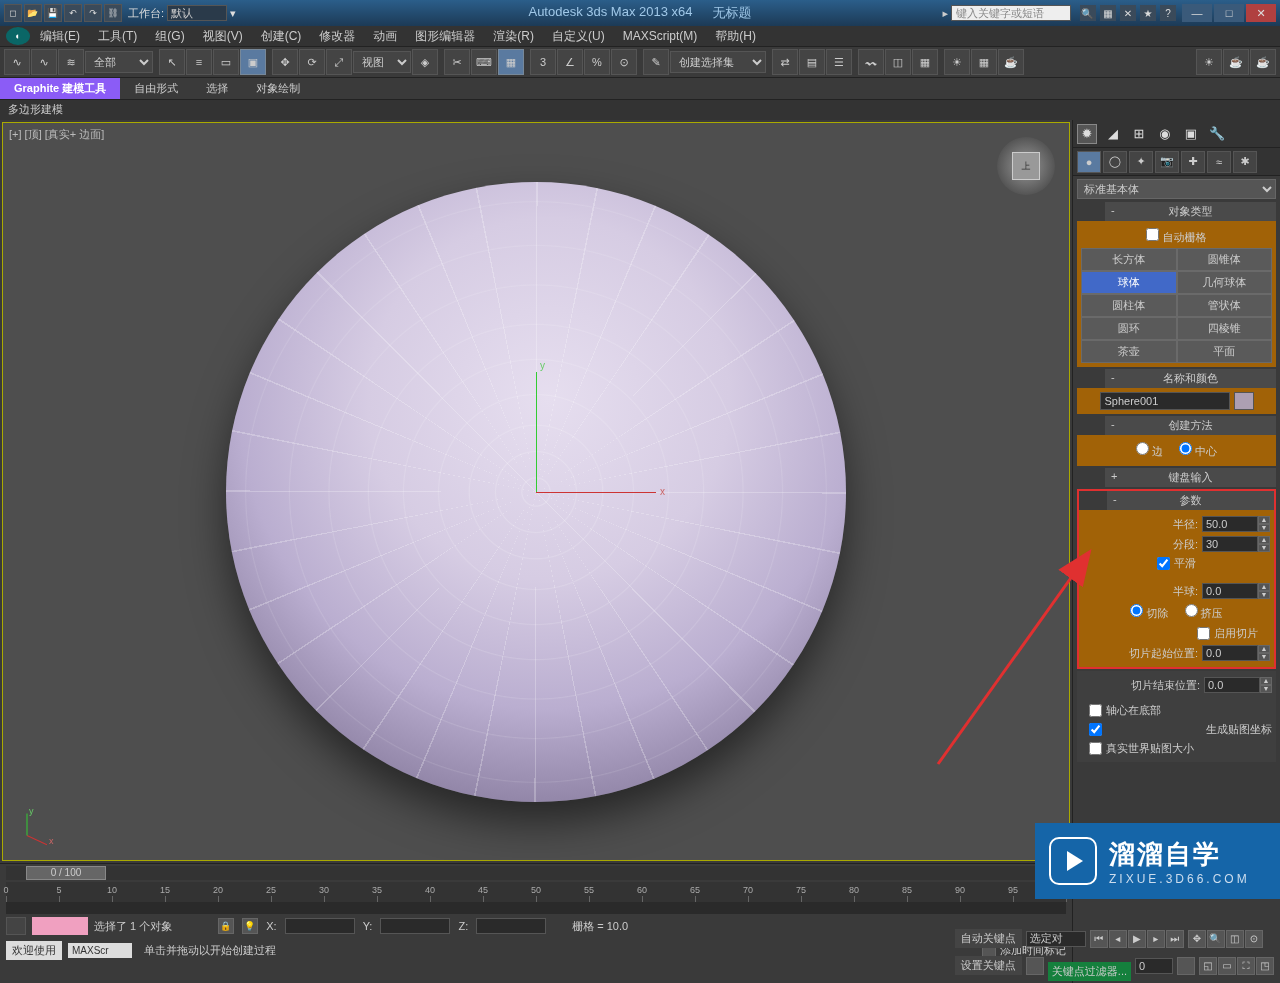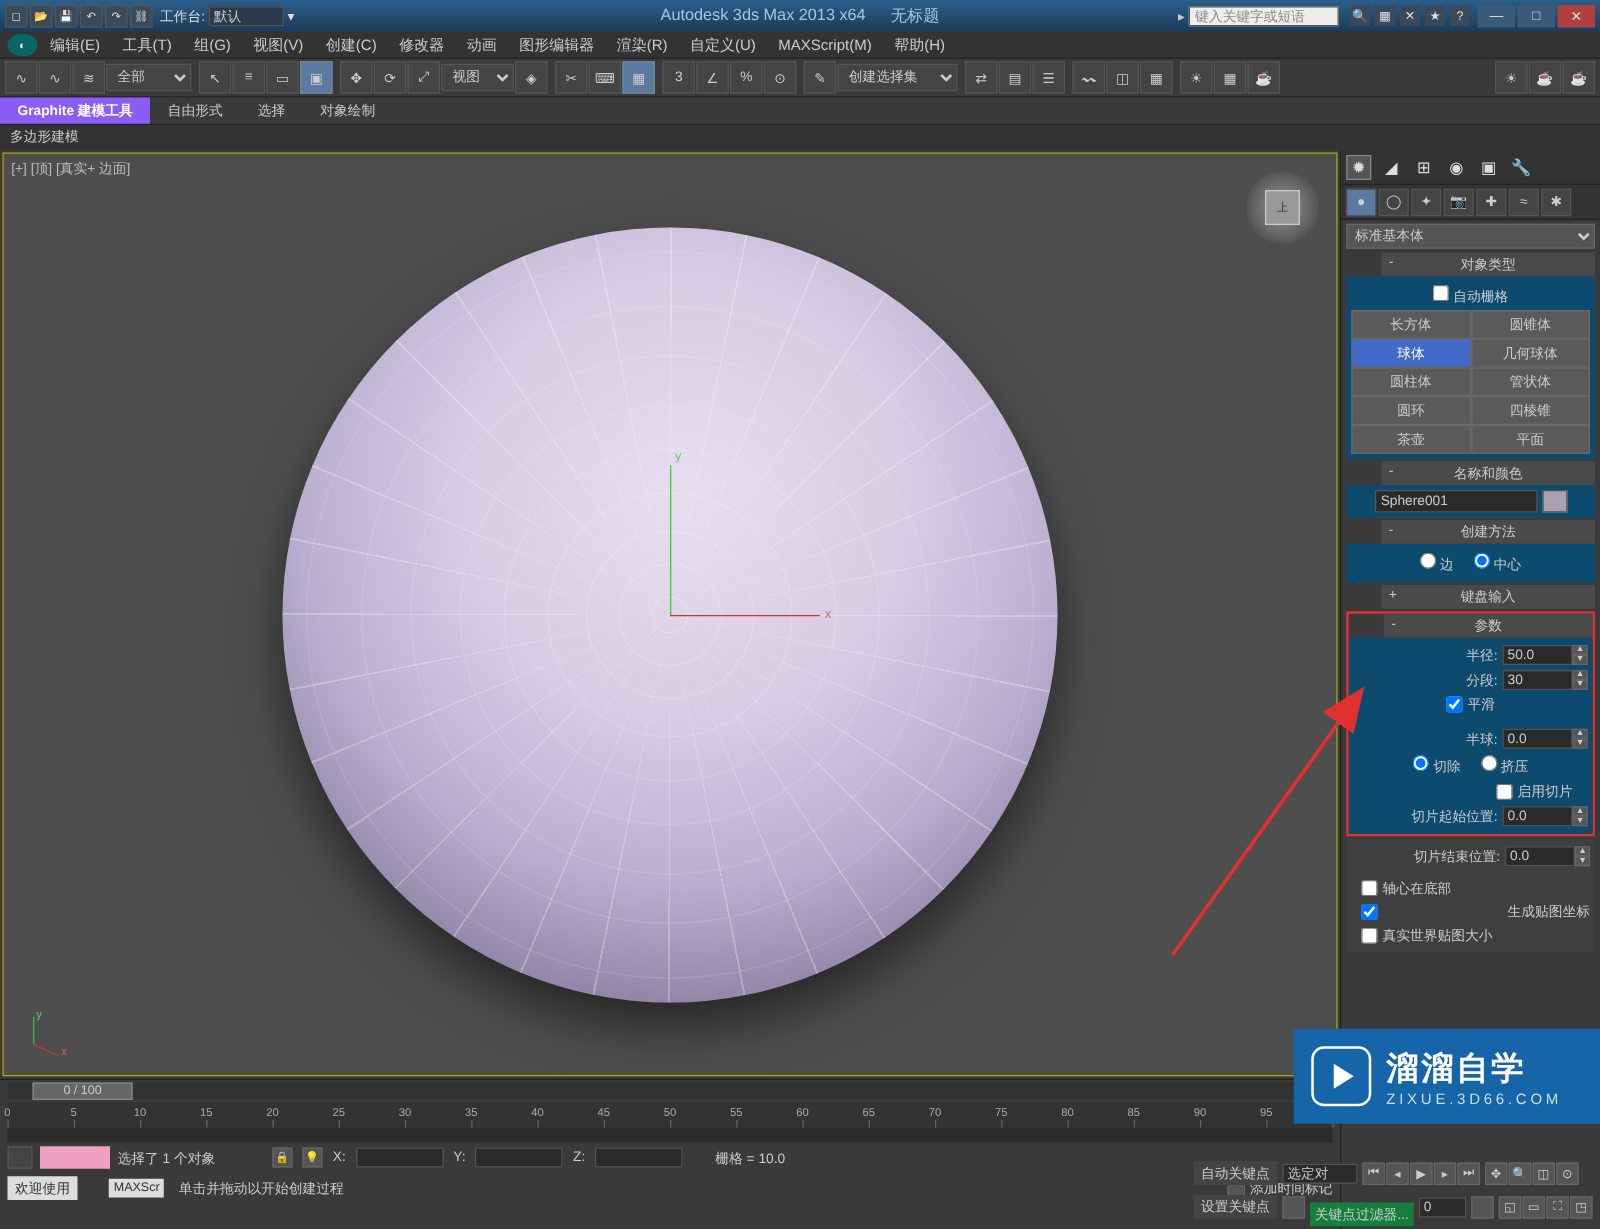--- a/index.html
+++ b/index.html
@@ -67,21 +67,21 @@
 .cmd-subtabs { height: 28px; display: flex; align-items: center; padding: 2px 4px; gap: 2px; border-bottom: 1px solid #222; background:#333; }
 .cmd-subtabs .st { width: 24px; height: 22px; background:#444; border:1px solid #555; display:flex; align-items:center; justify-content:center; font-size:11px; cursor:pointer; }
 .cmd-subtabs .st.active { background:#5a7aa0; }
 .cmd-dd { margin:3px 4px; }
 .cmd-dd select { width:100%; background:#555; color:#ccc; border:1px solid #666; padding:2px; font-size:11px; }
 
 .rollout { margin: 2px 4px; }
 .rollout-hdr { background: #4a4a4a; color: #ccc; padding: 2px 4px; text-align: center; font-size: 11px; position: relative; cursor: pointer; margin-left: 28px; }
 .rollout-hdr::before { content: "-"; position: absolute; left: 6px; color: #ccc; }
 .rollout-hdr.plus::before { content: "+"; }
-.rollout-body { background: #0c4a6e; padding: 4px; }
+.rollout-body { background: #a16207; padding: 4px; }
 
 .obj-types { display: flex; flex-direction: column; gap: 0; }
 .obj-row { display:flex; }
 .obj-btn { flex:1; background:#5a5a5a; border:1px solid #6a6a6a; color:#ccc; padding:3px 0; text-align:center; font-size:11px; cursor:pointer; }
 .obj-btn.active { background:#4169c8; color:#fff; }
 .autogrid { text-align:center; padding:3px 0; }
 
 .field-row { display:flex; align-items:center; gap:4px; padding:2px 0; justify-content:flex-end; }
 .field-row label { font-size:11px; color:#ccc; width:40px; text-align:right; }
 .spinner { display:flex; align-items:center; }
@@ -106,21 +106,21 @@
 .statusbar { display:flex; align-items:center; padding:2px 6px; gap:6px; height:24px; }
 .statusbar .pink { width:56px; height:18px; background:#f0a0c0; }
 .statusbar .sel-text { color:#ccc; font-size:11px; }
 .coords { display:flex; gap:8px; align-items:center; margin-left:40px; }
 .coords .lock { width:16px; height:16px; background:#555; border:1px solid #666; display:flex; align-items:center; justify-content:center; font-size:9px;}
 .coords span.lbl { color:#ccc; font-size:11px; }
 .coords input { width:70px; background:#2a2a2a; border:1px solid #555; color:#ccc; padding:1px 3px; font-size:11px; }
 .grid-txt { color:#ccc; font-size:11px; margin-left:20px;}
 .statusbar2 { display:flex; align-items:center; padding:2px 6px; gap:6px; height:24px; }
 .statusbar2 .welcome { background:#ddd; color:#333; padding:2px 6px; font-size:11px; }
-.statusbar2 .script { background:#ddd; color:#333; padding:2px 4px; font-size:10px; width:44px; overflow:hidden;margin-left:19px;}
+.statusbar2 .script { background:#ddd; color:#333; padding:2px 4px; font-size:10px; width:64px; overflow:hidden;}
 .statusbar2 .prompt { color:#ccc; font-size:11px; margin-left:6px; }
 .right-status { position:absolute; right:6px; bottom:2px; display:flex; flex-direction:column; gap:2px; }
 .right-status .row { display:flex; align-items:center; gap:4px; font-size:11px; color:#ccc;}
 .right-status .row input { background:#2a2a2a; border:1px solid #555; color:#ccc; width:60px; padding:1px 3px; font-size:11px;}
 .right-status .btns { display:flex; gap:1px;}
 .right-status .btns span { width:18px; height:18px; background:#555; border:1px solid #666; display:flex; align-items:center; justify-content:center; font-size:10px; color:#ccc; cursor:pointer;}
 
 
 .watermark { position:absolute; right:0; bottom:84px; width:245px; height:76px; background:#1565a8; display:flex; align-items:center; padding:0 14px; gap:12px; color:#fff; }
 .watermark .play { width:48px; height:48px; border:2px solid #fff; border-radius:10px; display:flex; align-items:center; justify-content:center; }

